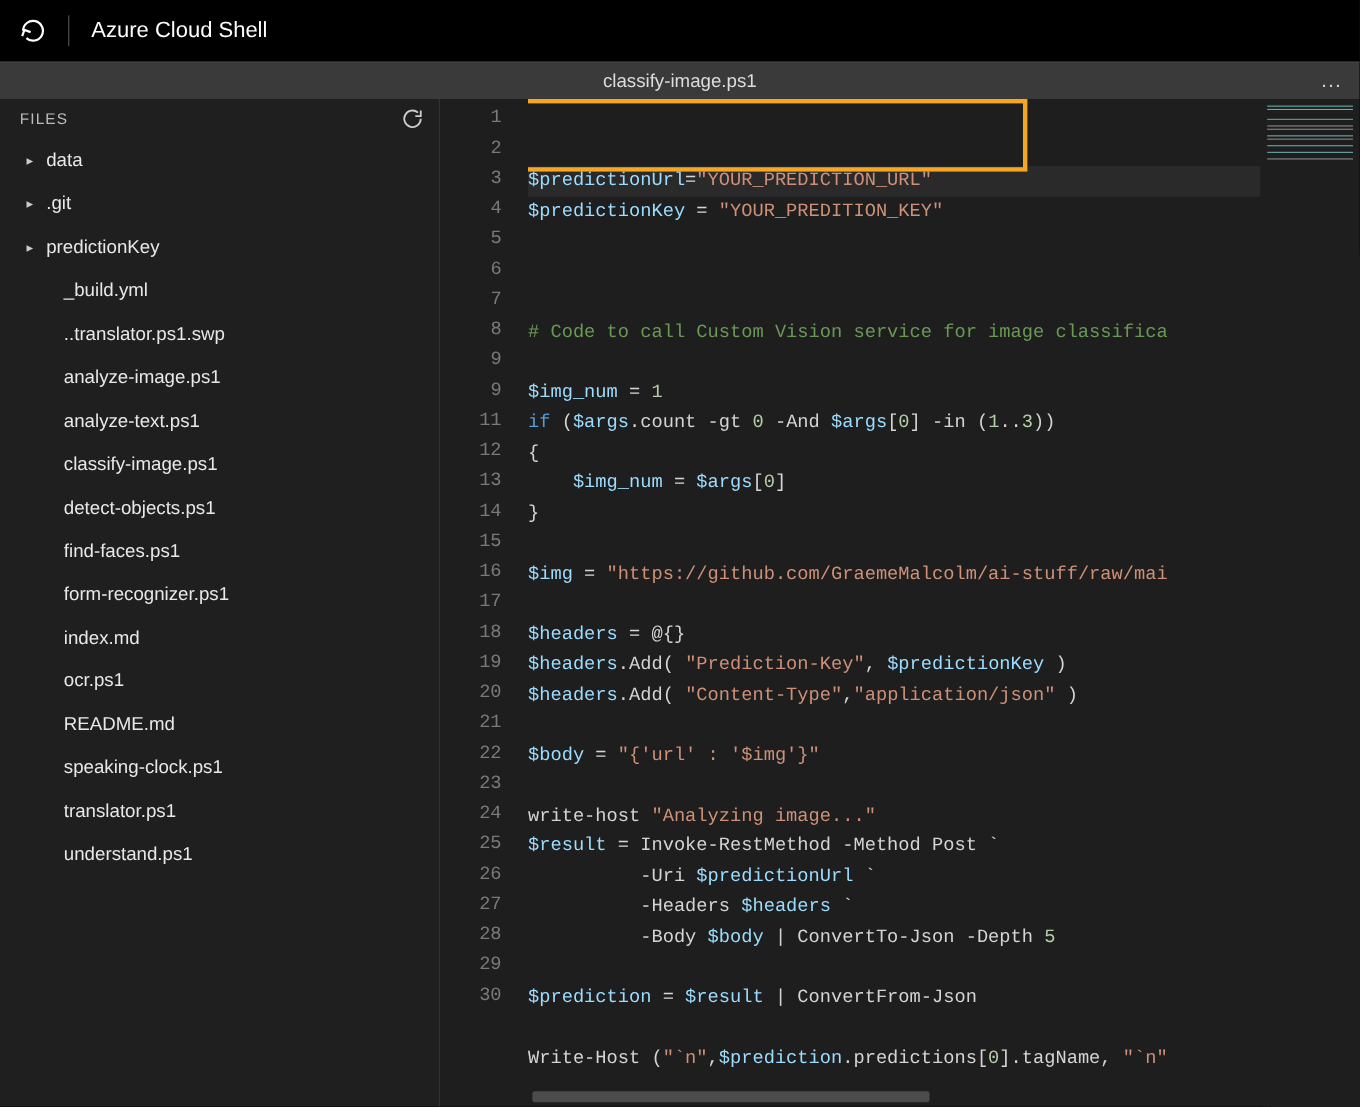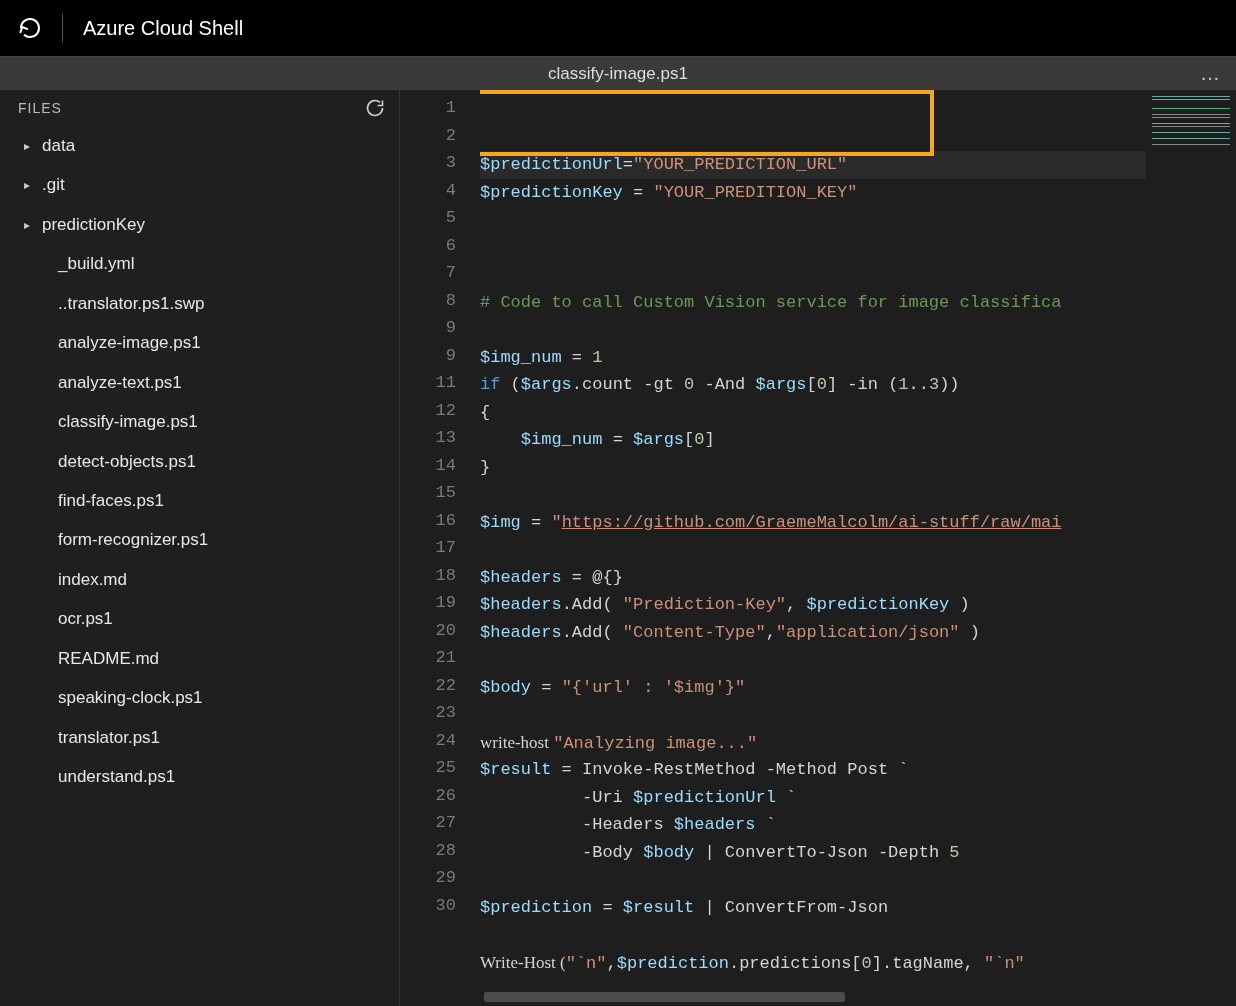--- a/index.html
+++ b/index.html
@@ -153,24 +153,24 @@
   }
   .hscroll .thumb {
     position:absolute; left:0; width:55%; top:2px; bottom:2px;
     background:#4c4c4c; border-radius:2px;
   }
 
   
   .tk-var   { color:#9cdcfe; }
   .tk-op    { color:#d4d4d4; }
   .tk-str   { color:#ce9178; }
-  .tk-link  { color:#ce9178; text-decoration: underline; }
+  .tk-link  { color:#ce9178; }
   .tk-cmt   { color:#6a9955; }
   .tk-num   { color:#b5cea8; }
-  .tk-cmd   { color:#d4d4d4;font-family:Liberation Serif, serif; }
+  .tk-cmd   { color:#d4d4d4; }
   .tk-blue  { color:#569cd6; }
 </style>
 </head>
 <body>
 
 <div class="top-header">
   <span class="refresh-icon">
     <svg viewBox="0 0 24 24" fill="none" stroke="#fff" stroke-width="2">
       <path d="M3 12a9 9 0 1 1 3 6.7"></path>
       <polyline points="3 18 3 12 9 12" transform="rotate(20 6 15)"></polyline>

